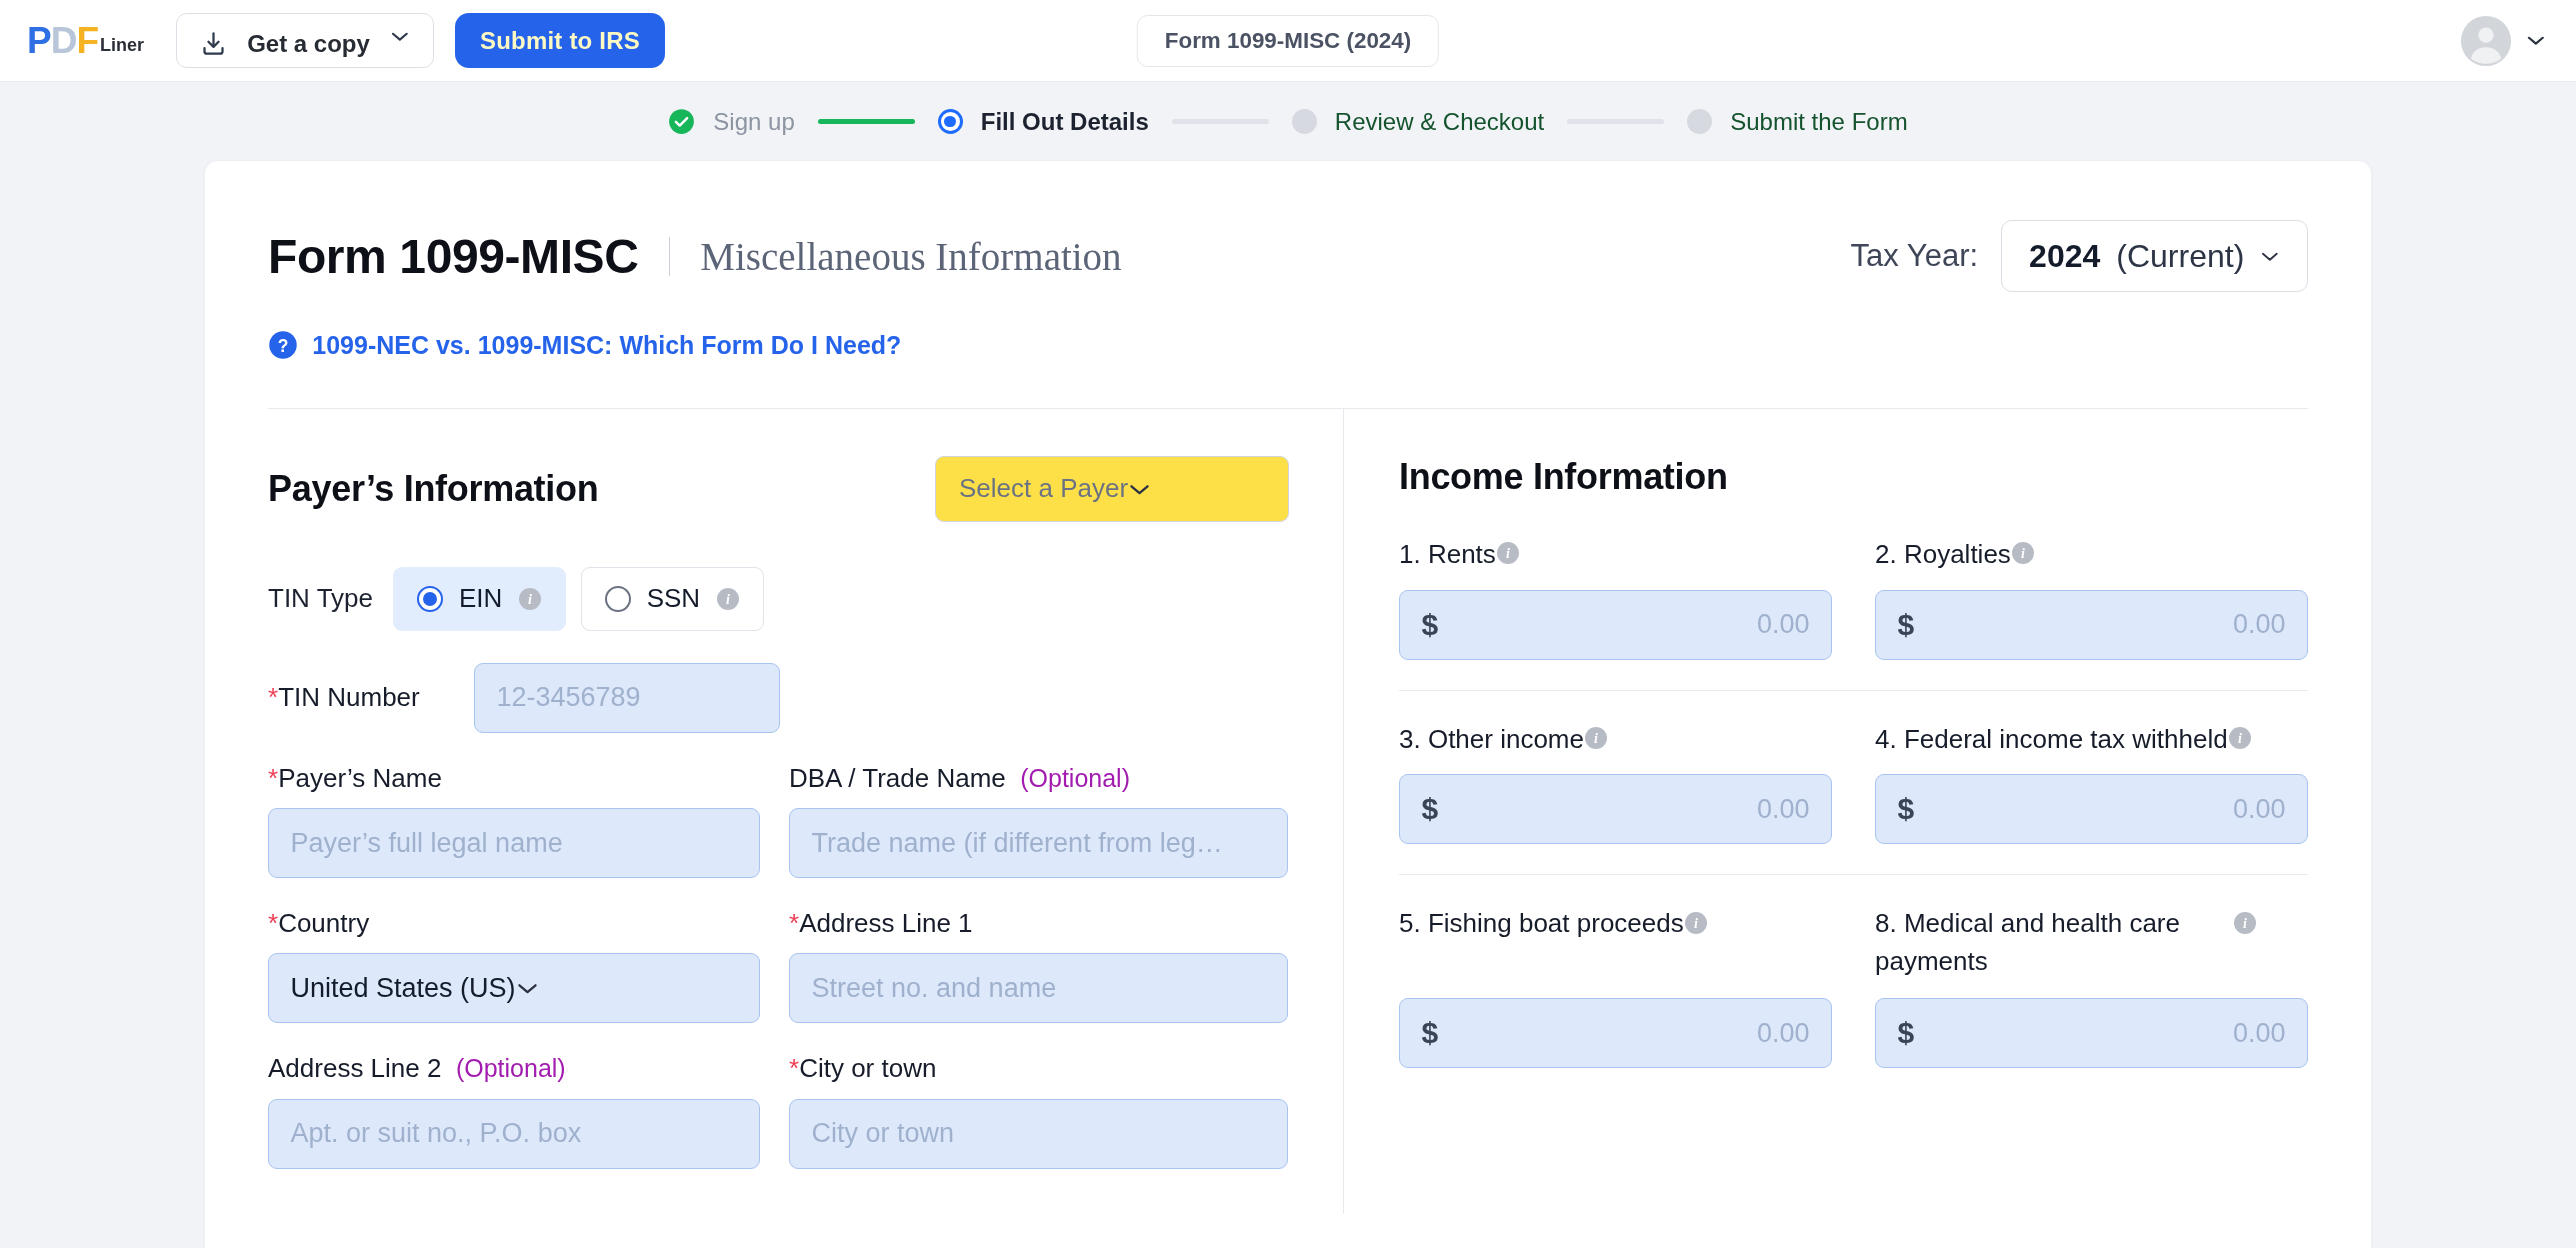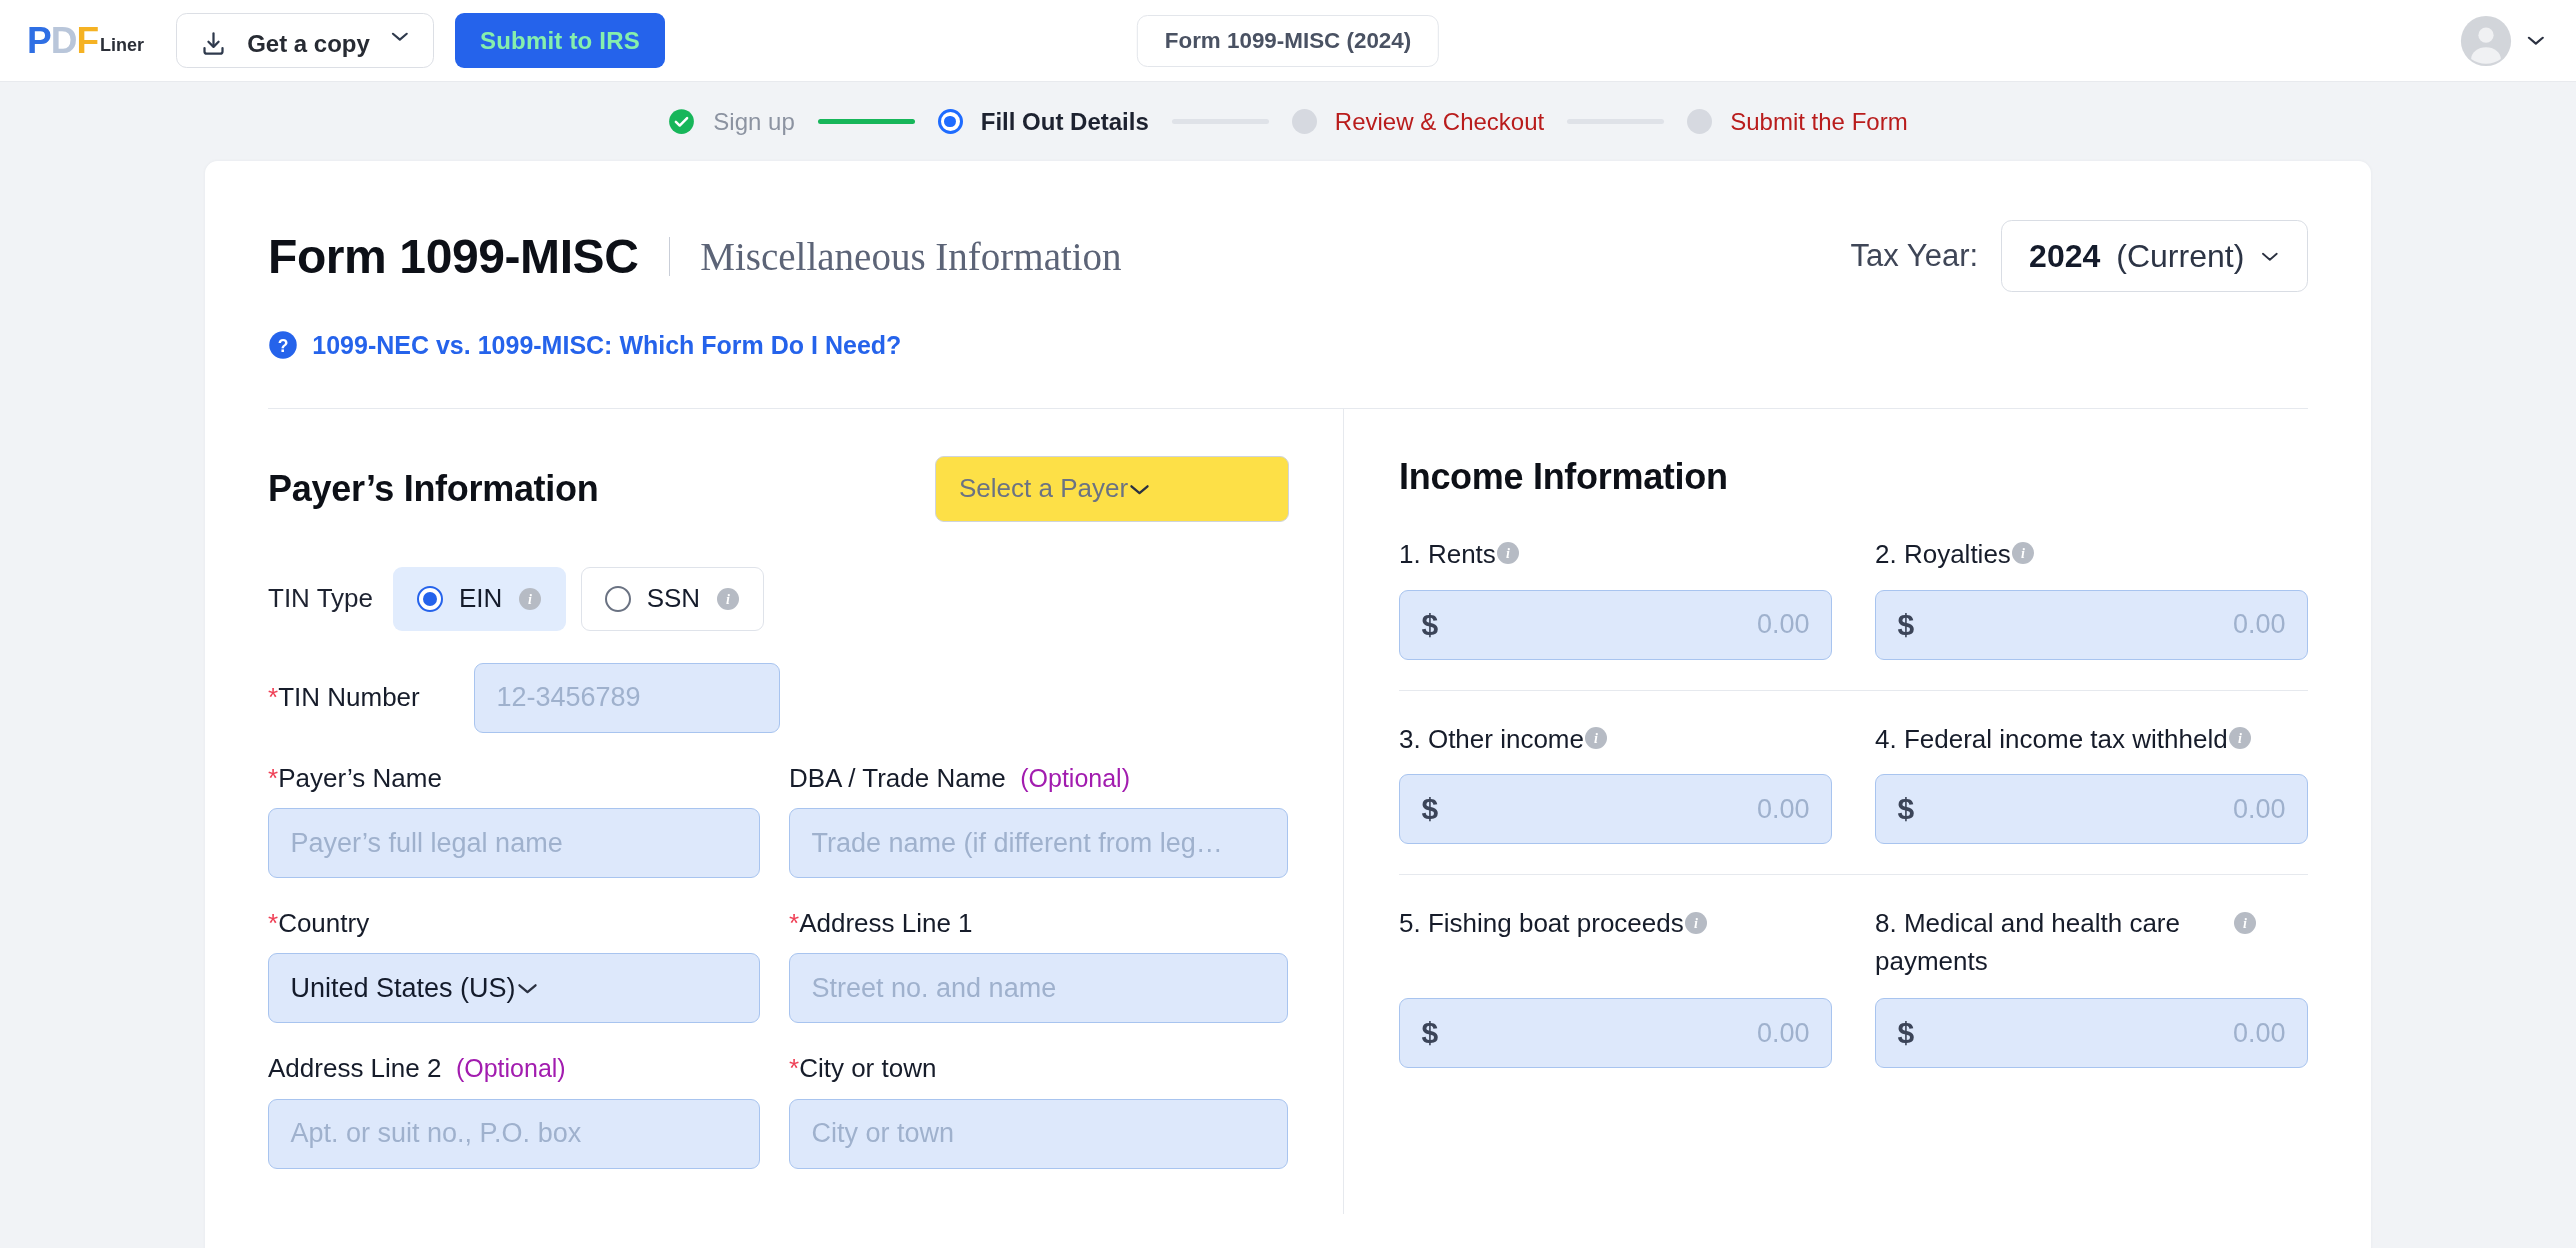--- a/index.html
+++ b/index.html
@@ -65,23 +65,23 @@
     color: #272b33;
     margin-right: 21.5px;
   }
   .dl-icon { width: 27px; height: 27px; display: block; }
   .chev { width: 19.7px; height: 12.5px; display: block; }
 
   .btn-irs {
     height: 55px;
     padding: 0 25px;
     border: none;
-    border-radius: 9px;
+    border-radius: 14px;
     background: #2563eb;
-    color: #86efac;
+    color: #fef9c3;
     font-size: 24px;
     font-weight: 700;
     font-family: inherit;
     cursor: pointer;
     letter-spacing: 0.2px;
   }
 
   .form-chip {
     position: absolute;
     left: 50%;
@@ -113,21 +113,21 @@
   .stepper {
     height: 79px;
     display: flex;
     align-items: center;
     justify-content: center;
     background: #f1f3f6;
   }
   .step { display: flex; align-items: center; gap: 18px; }
   .step-label {
     font-size: 24px;
-    color: #b91c1c;
+    color: #14532d;
     white-space: nowrap;
   }
   .step.done .step-label { color: #8c93a1; }
   .step.active .step-label { color: #1d2230; font-weight: 700; }
   .bullet-done { width: 27px; height: 27px; display: block; }
   .bullet-active {
     width: 25px; height: 25px;
     border-radius: 50%;
     border: 3.1px solid #1e6bff;
     background: #fff;

